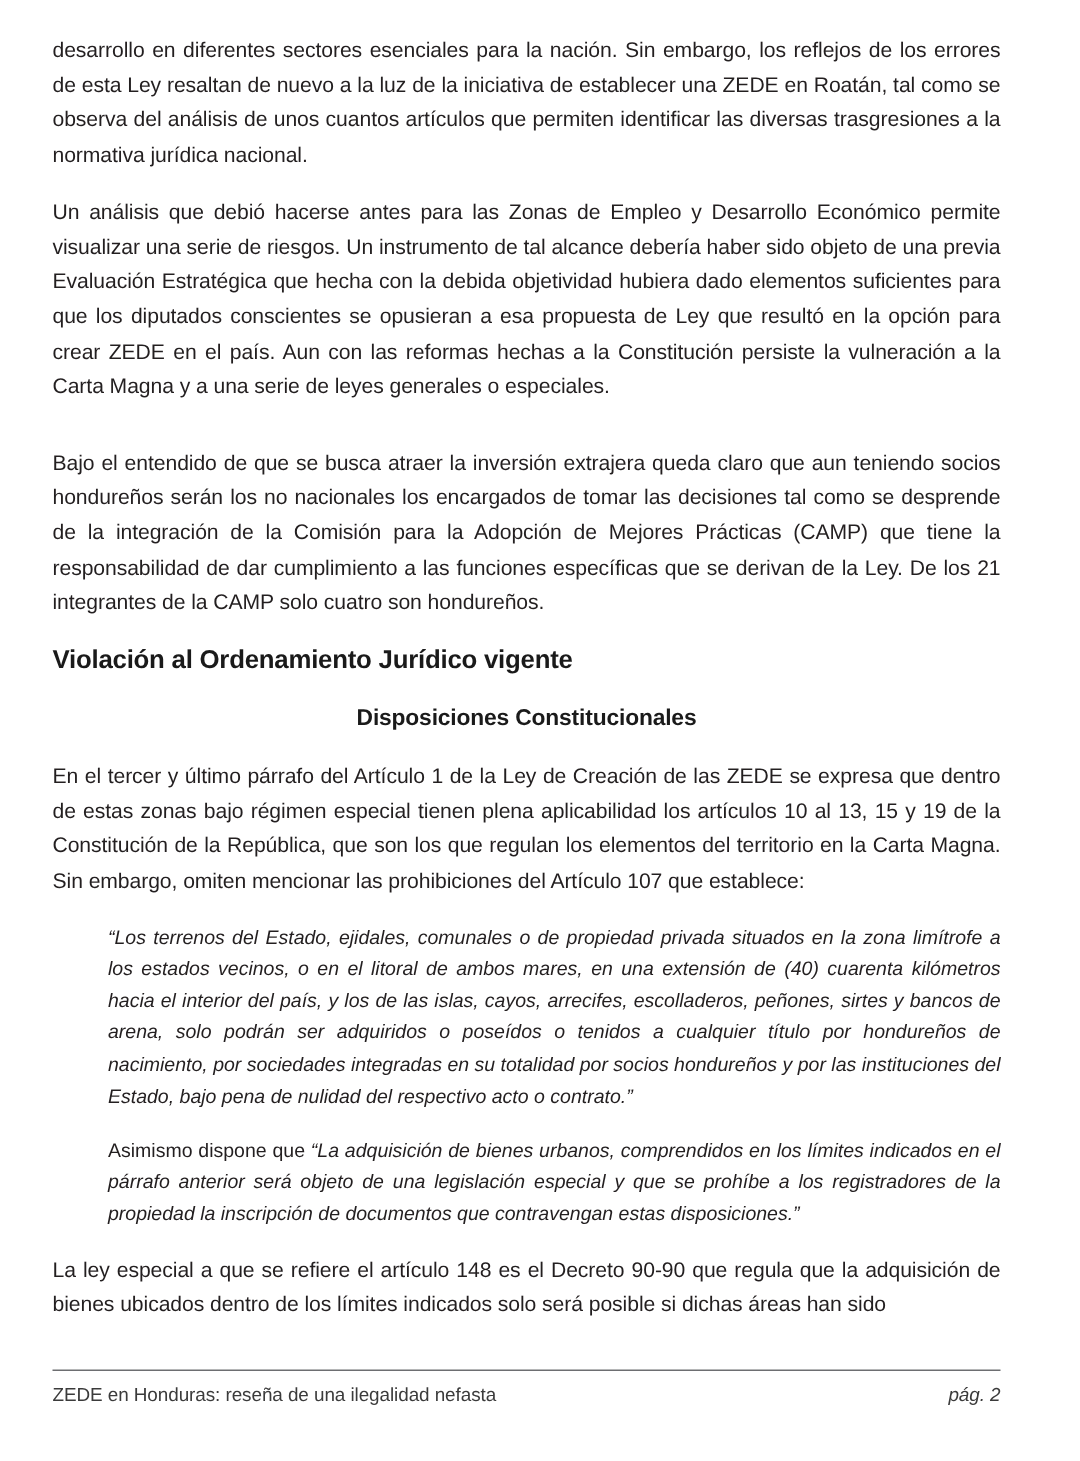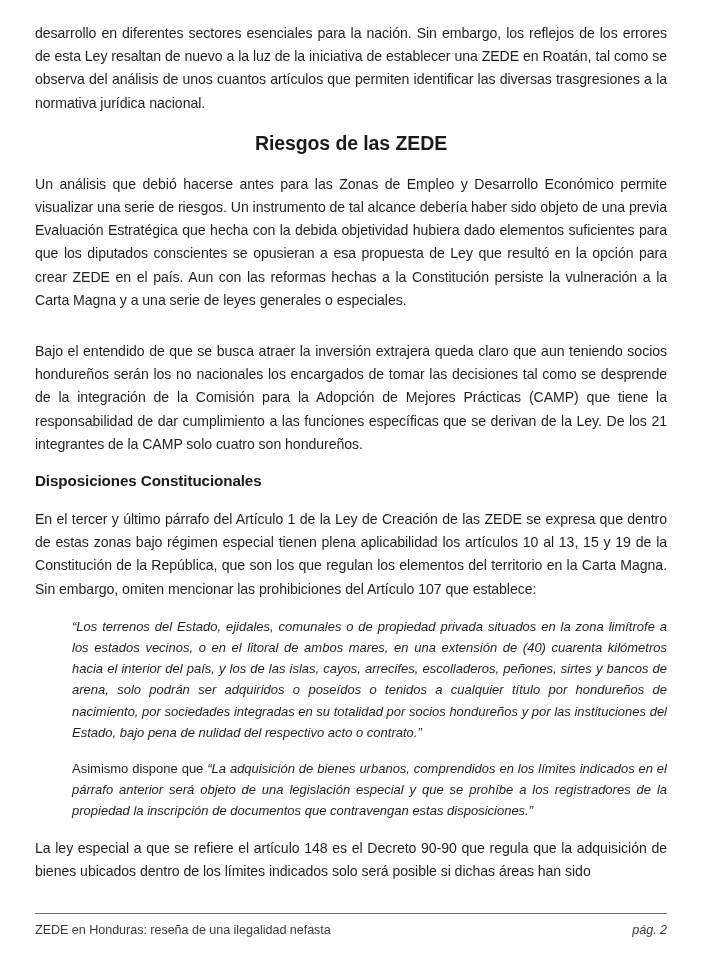--- a/index.html
+++ b/index.html
@@ -54,21 +54,21 @@
     font-weight: bold;
     text-align: left;
     color: #1a1a1a;
     letter-spacing: -0.15px;
   }
   h3.sub-heading {
     margin: 4px 0 16px 0;
     font-size: 15.2px;
     line-height: 22px;
     font-weight: bold;
-    text-align: left;
+    text-align: center;
     color: #1a1a1a;
     letter-spacing: -0.1px;
   }
   blockquote.quote-block {
     margin: 0 0 15px 0;
     padding: 0 0 0 37px;
     font-size: 13px;
     line-height: 21.2px;
     text-align: justify;
     font-style: italic;
@@ -103,26 +103,26 @@
 </style>
 </head>
 <body>
 
 <div class="page">
 
   <div class="content">
 
     <p class="body-par">desarrollo en diferentes sectores esenciales para la nación. Sin embargo, los reflejos de los errores de esta Ley resaltan de nuevo a la luz de la iniciativa de establecer una ZEDE en Roatán, tal como se observa del análisis de unos cuantos artículos que permiten identificar las diversas trasgresiones a la normativa jurídica nacional.</p>
 
-    <h1 class="doc-heading">Riesgos de las ZEDE</h1>
 
     <p class="body-par">Un análisis que debió hacerse antes para las Zonas de Empleo y Desarrollo Económico permite visualizar una serie de riesgos. Un instrumento de tal alcance debería haber sido objeto de una previa Evaluación Estratégica que hecha con la debida objetividad hubiera dado elementos suficientes para que los diputados conscientes se opusieran a esa propuesta de Ley que resultó en la opción para crear ZEDE en el país. Aun con las reformas hechas a la Constitución persiste la vulneración a la Carta Magna y a una serie de leyes generales o especiales.</p>
 
     <p class="body-par tight">Bajo el entendido de que se busca atraer la inversión extrajera queda claro que aun teniendo socios hondureños serán los no nacionales los encargados de tomar las decisiones tal como se desprende de la integración de la Comisión para la Adopción de Mejores Prácticas (CAMP) que tiene la responsabilidad de dar cumplimiento a las funciones específicas que se derivan de la Ley. De los 21 integrantes de la CAMP solo cuatro son hondureños.</p>
 
+    <h2 class="section-heading">Violación al Ordenamiento Jurídico vigente</h2>
 
     <h3 class="sub-heading">Disposiciones Constitucionales</h3>
 
     <p class="body-par">En el tercer y último párrafo del Artículo 1 de la Ley de Creación de las ZEDE se expresa que dentro de estas zonas bajo régimen especial tienen plena aplicabilidad los artículos 10 al 13, 15 y 19 de la Constitución de la República, que son los que regulan los elementos del territorio en la Carta Magna. Sin embargo, omiten mencionar las prohibiciones del Artículo 107 que establece:</p>
 
     <blockquote class="quote-block"><span class="lead-in"></span><span class="quote-text">“Los terrenos del Estado, ejidales, comunales o de propiedad privada situados en la zona limítrofe a los estados vecinos, o en el litoral de ambos mares, en una extensión de (40) cuarenta kilómetros hacia el interior del país, y los de las islas, cayos, arrecifes, escolladeros, peñones, sirtes y bancos de arena, solo podrán ser adquiridos o poseídos o tenidos a cualquier título por hondureños de nacimiento, por sociedades integradas en su totalidad por socios hondureños y por las instituciones del Estado, bajo pena de nulidad del respectivo acto o contrato.”</span></blockquote>
 
     <blockquote class="quote-block"><span class="lead-in">Asimismo dispone que </span><span class="quote-text">“La adquisición de bienes urbanos, comprendidos en los límites indicados en el párrafo anterior será objeto de una legislación especial y que se prohíbe a los registradores de la propiedad la inscripción de documentos que contravengan estas disposiciones.”</span></blockquote>
 
     <p class="body-par">La ley especial a que se refiere el artículo 148 es el Decreto 90-90 que regula que la adquisición de bienes ubicados dentro de los límites indicados solo será posible si dichas áreas han sido</p>

